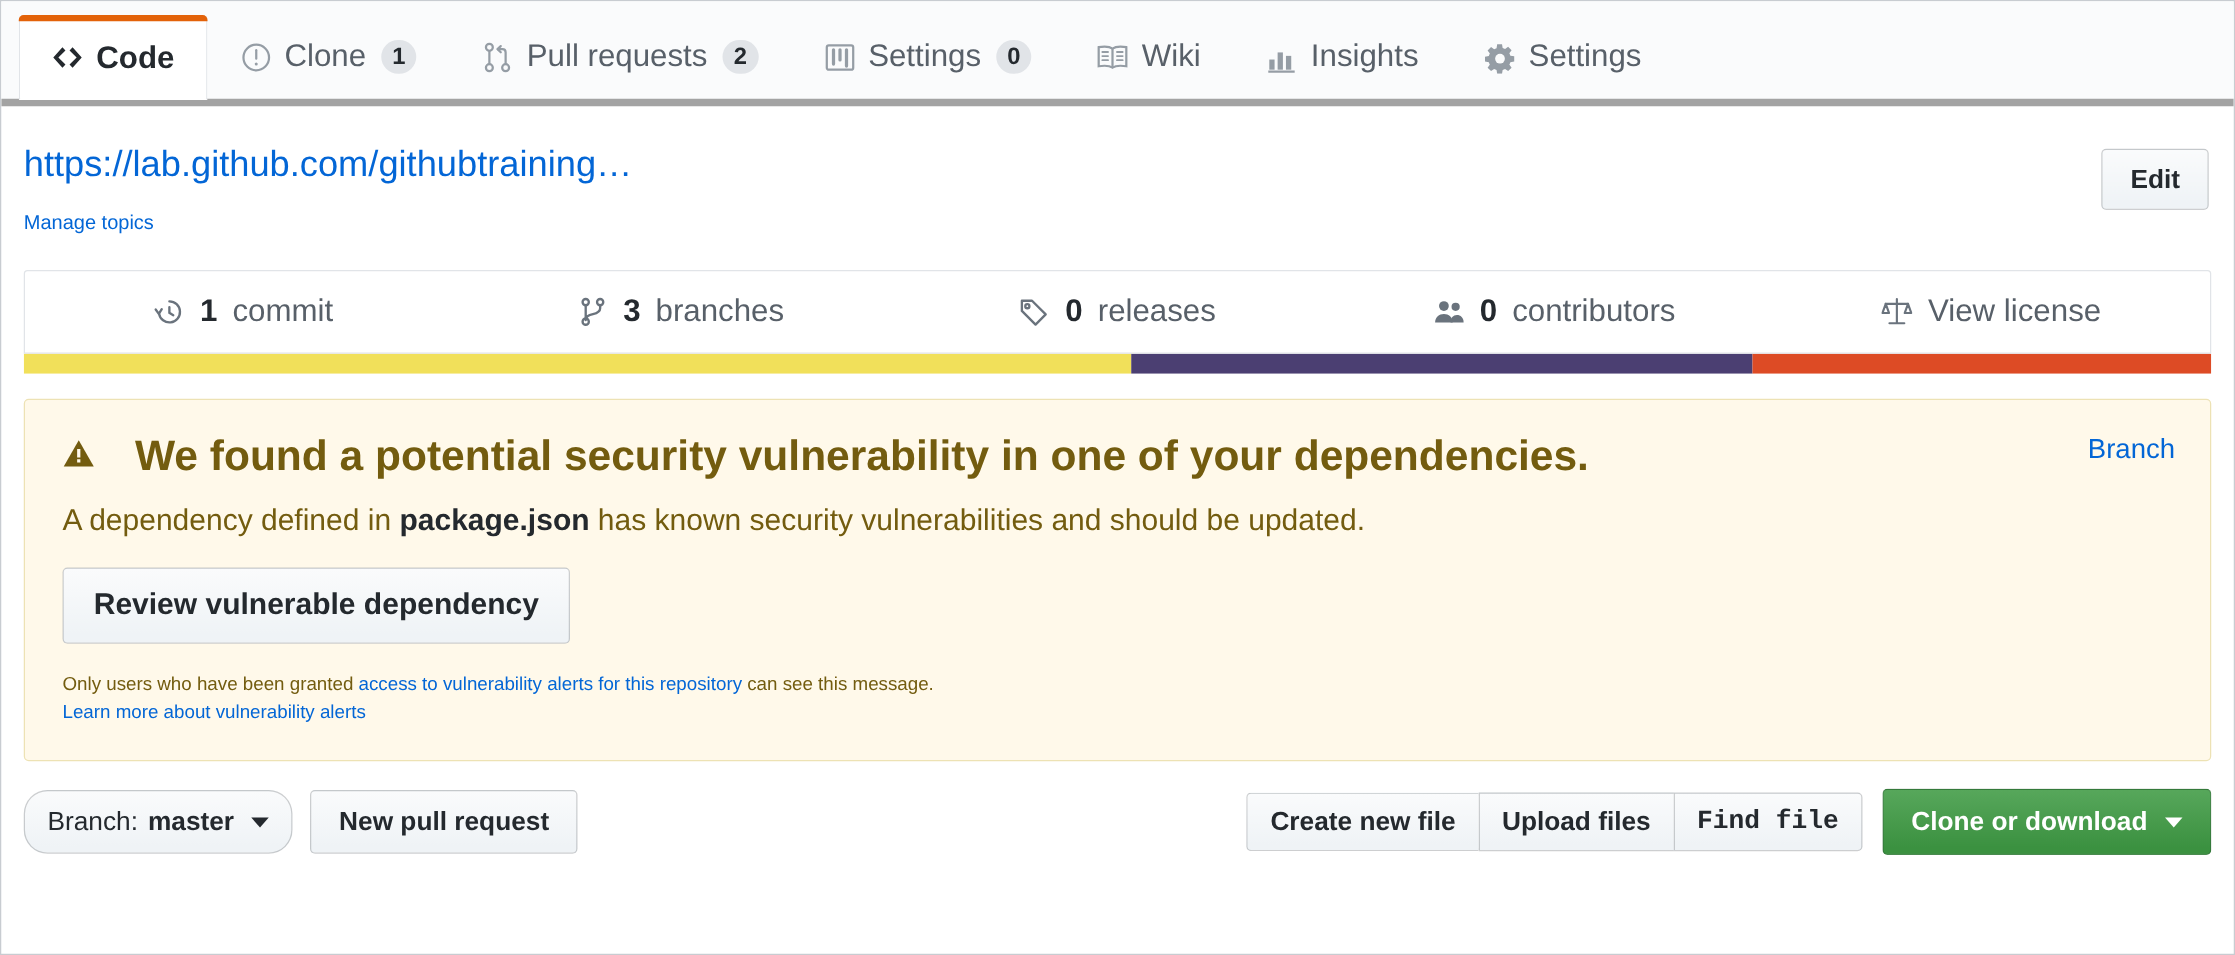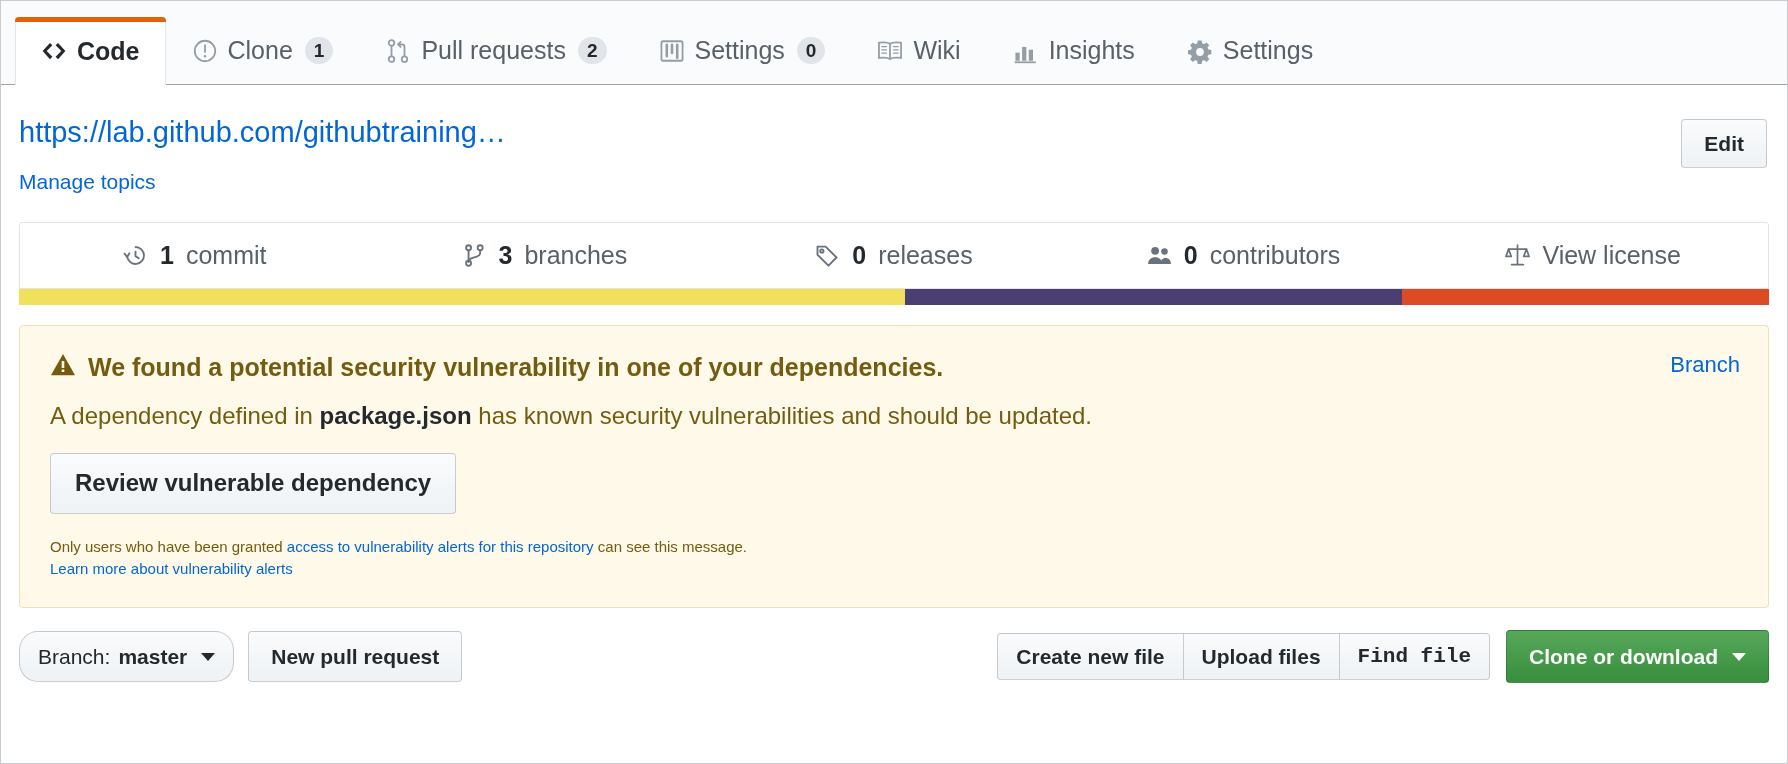--- a/index.html
+++ b/index.html
@@ -18,21 +18,21 @@
     overflow: hidden;
     background: #ffffff;
     border: 1px solid #c8ccd1;
   }
 
   
   .navbar {
     position: relative;
     height: 84px;
     background: #fafbfc;
-    border-bottom: 1px solid #a3a3a3;
+    border-bottom: 6px solid #a3a3a3;
     padding-left: 14px;
     display: flex;
     align-items: flex-end;
   }
   .nav-tab {
     display: flex;
     align-items: center;
     gap: 10px;
     height: 68px;
     padding: 0 25px;
@@ -98,21 +98,21 @@
   .repo-url {
     display: block;
     font-size: 29px;
     color: #0366d6;
     text-decoration: none;
     line-height: 1.2;
     margin-bottom: 20px;
     cursor: pointer;
   }
   .manage-topics {
-    font-size: 21px;
+    font-size: 16px;
     color: #0366d6;
     text-decoration: none;
     cursor: pointer;
   }
   .btn {
     display: inline-flex;
     align-items: center;
     justify-content: center;
     gap: 8px;
     font-size: 21px;
@@ -166,22 +166,22 @@
     position: relative;
     background: #fff9ea;
     border: 1px solid #ede2b4;
     border-radius: 4px;
     padding: 26px 30px 28px 30px;
     color: #735c0f;
   }
   .alert-title {
     display: flex;
     align-items: center;
-    gap: 12px;
-    font-size: 25px;
+    gap: 32px;
+    font-size: 34px;
     font-weight: bold;
     color: #735c0f;
     margin-bottom: 16px;
   }
   .alert-body {
     font-size: 24px;
     color: #735c0f;
     margin-bottom: 22px;
     line-height: 1.3;
   }

